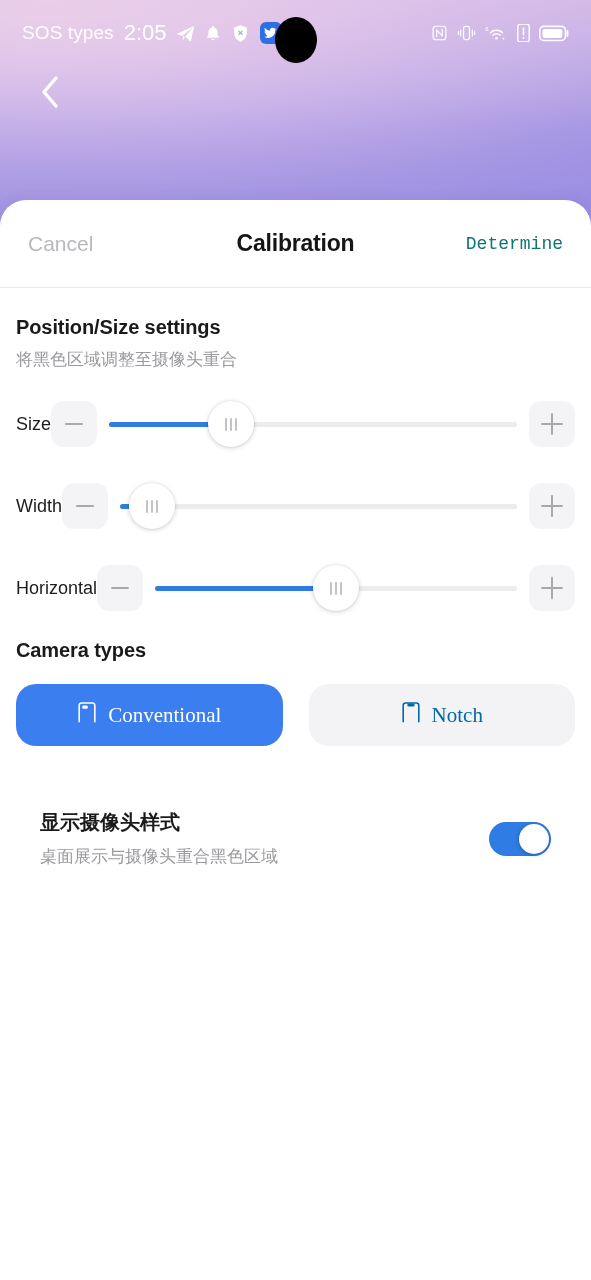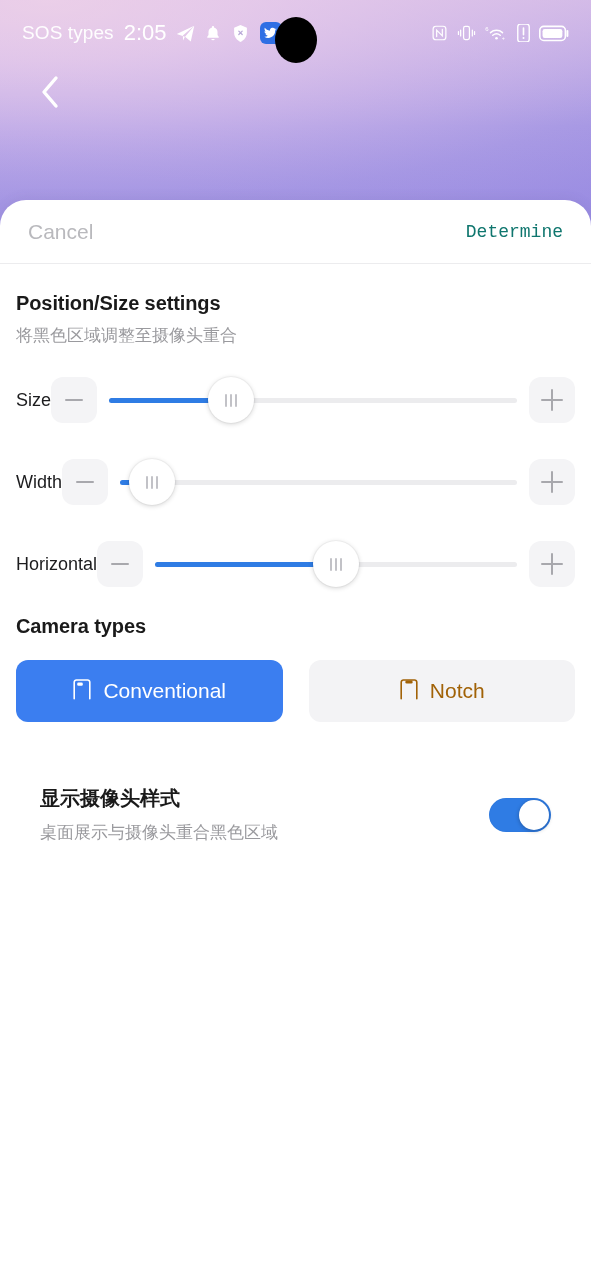--- a/index.html
+++ b/index.html
@@ -55,21 +55,21 @@
 
   
   #sheet{
     position:absolute; left:0; top:200px; width:591px; height:1080px;
     background:#fff; border-radius:26px 26px 0 0; z-index:10;
     box-shadow:0 -2px 12px rgba(80,60,120,.08);
   }
 
   
   #sheet-header{
-    position:relative; height:64px;
+    position:relative; height:88px;
     display:flex; align-items:center; padding:0 26px;
     border-bottom:1px solid #ececee;
   }
   #btn-cancel{ font-size:21px; color:#b9b9bd; background:none;border:none; font-family:inherit; cursor:pointer; padding:6px 2px;}
   #sheet-title{ position:absolute; left:0; right:0; text-align:center; font-size:23px; font-weight:700; color:#151515; letter-spacing:-.2px;}
   #btn-determine{ margin-left:auto; font-size:18px; color:#0f766e; background:none;border:none;font-family:Liberation Mono, monospace;cursor:pointer;padding:6px 2px; z-index:2;}
 
   
   .section{ padding:0 16px; }
   #pos-section{ padding-top:28px; }
@@ -105,26 +105,26 @@
     position:absolute; top:0; width:46px;height:46px;border-radius:50%;
     background:#fff; box-shadow:0 1px 5px rgba(0,0,0,.18), 0 0 0 1px rgba(0,0,0,.03);
     margin-left:-23px; display:flex;align-items:center;justify-content:center;gap:3px;cursor:pointer;
   }
   .thumb i{ display:block;width:2px;height:13px;background:#c2c2c7;border-radius:1px;}
 
   
   #cam-section{ margin-top:18px; }
   #cam-buttons{ display:flex; gap:26px; margin-top:22px; }
   .cam-btn{
-    flex:1 1 0; height:62px; border-radius:12px; border:none;
+    flex:1 1 0; height:62px; border-radius:20px; border:none;
     display:flex; align-items:center; justify-content:center; gap:11px;
-    font-family:Liberation Sans, sans-serif; font-size:21px; cursor:pointer;
+    font-family:Liberation Serif, serif; font-size:21px; cursor:pointer;
   }
   .cam-btn.sel{ background:#3b7ef0; color:#fff; }
-  .cam-btn.unsel{ background:#f3f3f5; color:#a16207;text-align:center; }
+  .cam-btn.unsel{ background:#f3f3f5; color:#0369a1;text-align:center; }
 
   
   #toggle-row{
     display:flex; align-items:center; margin-top:63px; padding:0 40px;
   }
   .tg-texts{ flex:1 1 auto; }
   .tg-title{ font-size:20px; font-weight:700; color:#1a1a1a; }
   .tg-sub{ font-size:17px; color:#9a9a9e; margin-top:9px; }
   .switch{
     width:62px;height:34px;border-radius:18px;background:#2f7ce4;
@@ -226,20 +226,21 @@
     <svg width="22" height="34" viewBox="0 0 22 34">
         <path d="M17 3 5 17l12 14" fill="none" stroke="#fff" stroke-width="3.4" stroke-linecap="round" stroke-linejoin="round"></path>
       </svg>
   </span>
 </div>
 
 <div id="sheet">
 
   <div id="sheet-header">
     <button id="btn-cancel">Cancel</button>
+    <div id="sheet-title">Calibration</div>
     <button id="btn-determine">Determine</button>
   </div>
 
   <div class="section" id="pos-section">
     <div class="sec-title">Position/Size settings</div>
     <div class="sec-sub">将黑色区域调整至摄像头重合</div>
 
     <div id="slider-list">
 
       <div class="slider-row">

